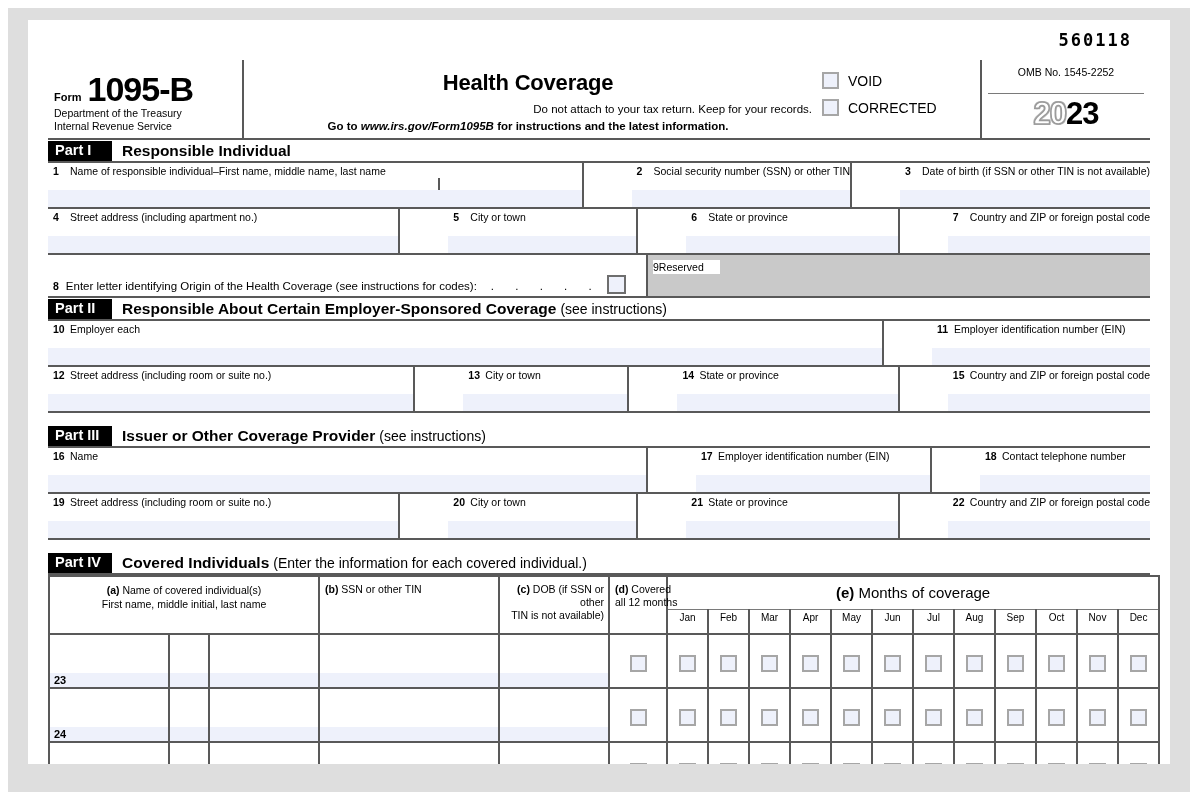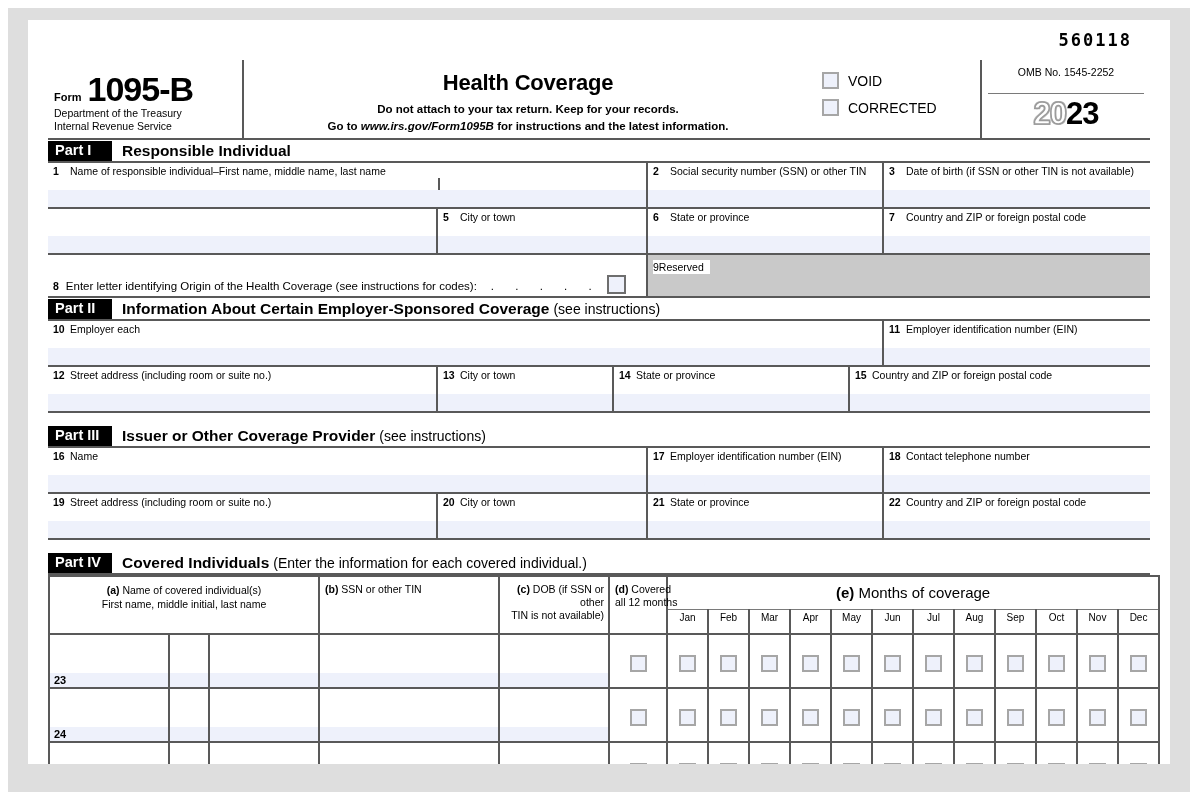--- a/index.html
+++ b/index.html
@@ -107,22 +107,23 @@
     padding-top: 10px;
     position: relative;
   }
   .title-main {
     font-size: 22px;
     font-weight: bold;
     letter-spacing: -0.2px;
   }
   .title-sub {
     font-size: 11.5px;
-    font-weight: bold;
+    font-weight: normal;
     margin-top: 7px;
+    text-align: right;
   }
   .title-sub2 {
     font-size: 11.5px;
     font-weight: bold;
     margin-top: 5px;
   }
   .ital { font-style: italic; margin-top: 24px; }
 
   .mh-checks {
     width: 168px;
@@ -204,20 +205,21 @@
   .part-note {
     font-size: 14px;
     font-weight: normal;
     margin-left: 4px;
   }
 
   
   .fieldrow {
     display: flex;
     border-bottom: 2px solid #595959;
+    gap: 48px;
   }
   .cell {
     position: relative;
     box-sizing: border-box;
     height: 44px;
     padding: 2px 0 0 5px;
     border-right: 2px solid #595959;
   }
   .cell:last-child { border-right: 0; }
   .cell .lbl {
@@ -275,21 +277,21 @@
   .cell9 {
     position: relative;
     box-sizing: border-box;
     height: 41px;
     padding: 2px 0 0 5px;
     background: #c9c9c9;
   }
   .cell9 .lblbg {
     background: #ffffff;
     display: inline-block;
-    padding-right: 6px;
+    padding-right: 16px;
     font-size: 10.5px;
     line-height: 14px;
   }
 
   .gap {
     height: 12px;
     background: #ffffff;
   }
 
   
@@ -425,20 +427,21 @@
           <span class="entry"></span>
         </div>
         <div class="cell grow">
           <span class="lbl"><span class="num">3</span><span>Date of birth (if SSN or other TIN is not available)</span></span>
           <span class="entry"></span>
         </div>
       </div>
 
       <div class="fieldrow">
         <div class="cell" style="width:390px">
+          <span class="lbl"><span class="num">4</span><span>Street address (including apartment no.)</span></span>
           <span class="entry"></span>
         </div>
         <div class="cell" style="width:210px">
           <span class="lbl"><span class="num">5</span><span>City or town</span></span>
           <span class="entry"></span>
         </div>
         <div class="cell" style="width:236px">
           <span class="lbl"><span class="num">6</span><span>State or province</span></span>
           <span class="entry"></span>
         </div>
@@ -455,21 +458,21 @@
           <span class="leaders">. . . . .</span>
           <span class="cb cb-dark"></span>
         </div>
         <div class="cell9 grow">
           <span class="lblbg"><span class="num">9</span><span>Reserved</span></span>
         </div>
       </div>
 
       <div class="partbar">
         <span class="part-tag">Part II</span>
-        <span class="part-title">Information About Certain Employer-Sponsored Coverage</span>
+        <span class="part-title">Responsible About Certain Employer-Sponsored Coverage</span>
         <span class="part-note">(see instructions)</span>
       </div>
 
       <div class="fieldrow">
         <div class="cell" style="width:836px">
           <span class="lbl"><span class="num">10</span><span>Employer each</span></span>
           <span class="entry"></span>
         </div>
         <div class="cell grow">
           <span class="lbl"><span class="num">11</span><span>Employer identification number (EIN)</span></span>

